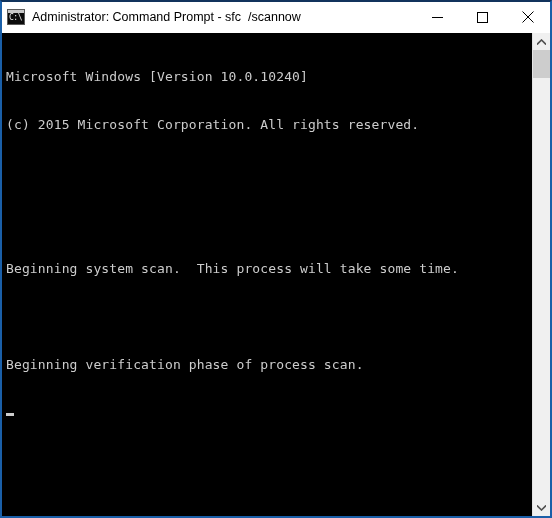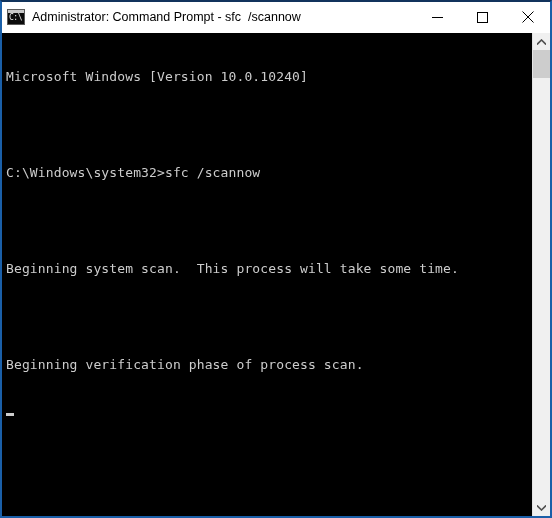--- a/index.html
+++ b/index.html
@@ -208,22 +208,22 @@
           <line x1="0.5" y1="0.5" x2="11.5" y2="11.5" stroke="#000000" stroke-width="1"></line>
           <line x1="11.5" y1="0.5" x2="0.5" y2="11.5" stroke="#000000" stroke-width="1"></line>
         </svg>
       </button>
     </div>
   </div>
 
   <div class="console-area">
     <div class="console-text">
       <div class="console-line">Microsoft Windows [Version 10.0.10240]</div>
+      <div class="console-line">(c) 2015 Microsoft Corporation. All rights reserved.</div>
       <div class="console-line blank"></div>
-      <div class="console-line">C:\Windows\system32&gt;sfc /scannow</div>
       <div class="console-line blank"></div>
       <div class="console-line">Beginning system scan.  This process will take some time.</div>
       <div class="console-line blank"></div>
       <div class="console-line">Beginning verification phase of process scan.</div>
       <div class="console-line"><span class="cursor"></span></div>
     </div>
 
     <div class="scrollbar">
       <button class="sb-btn">
         <svg width="9" height="6" viewBox="0 0 9 6">

